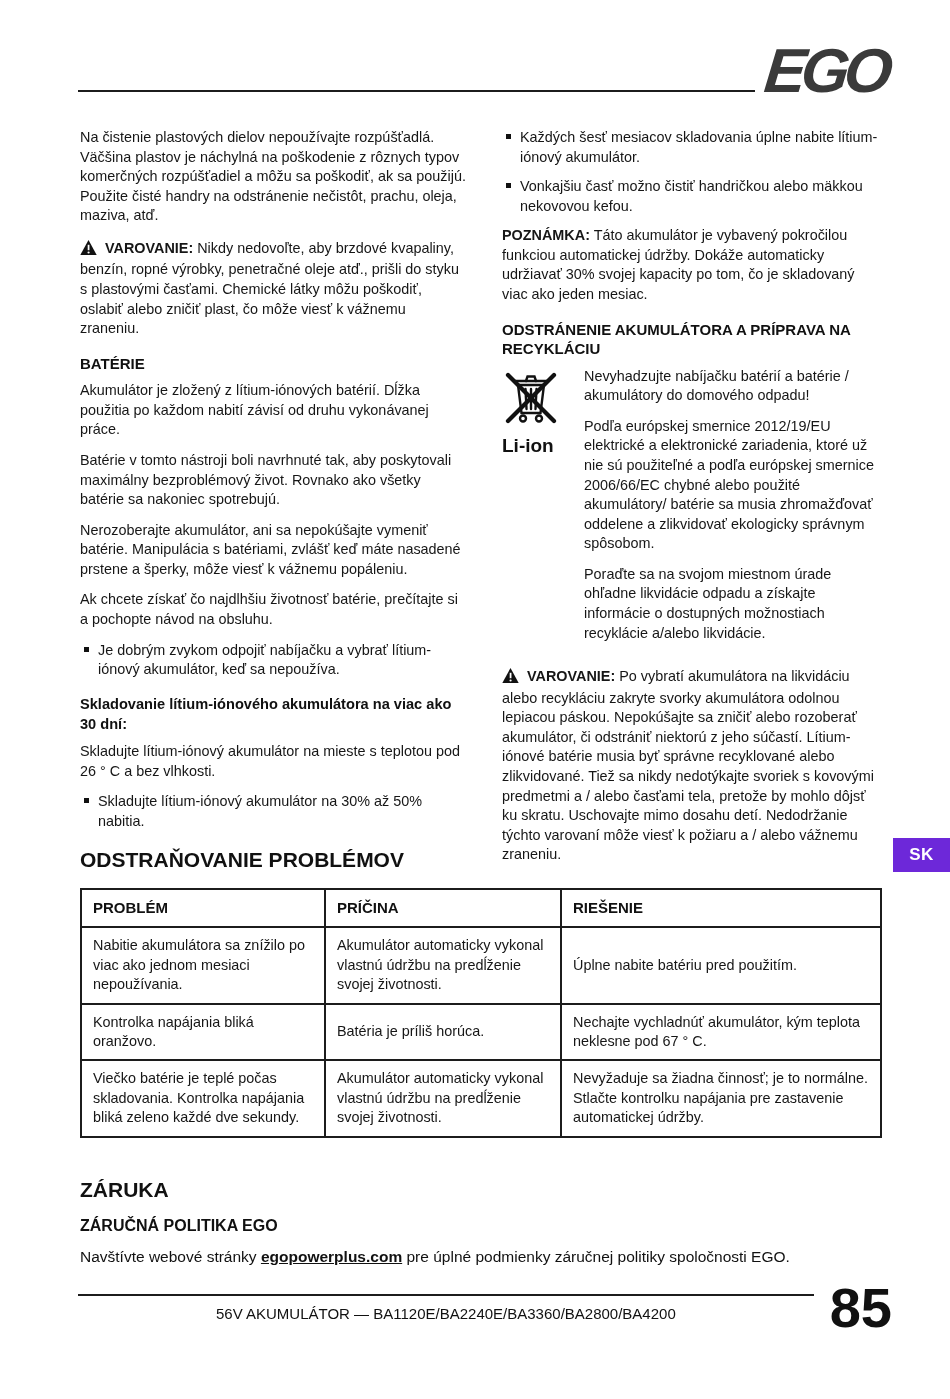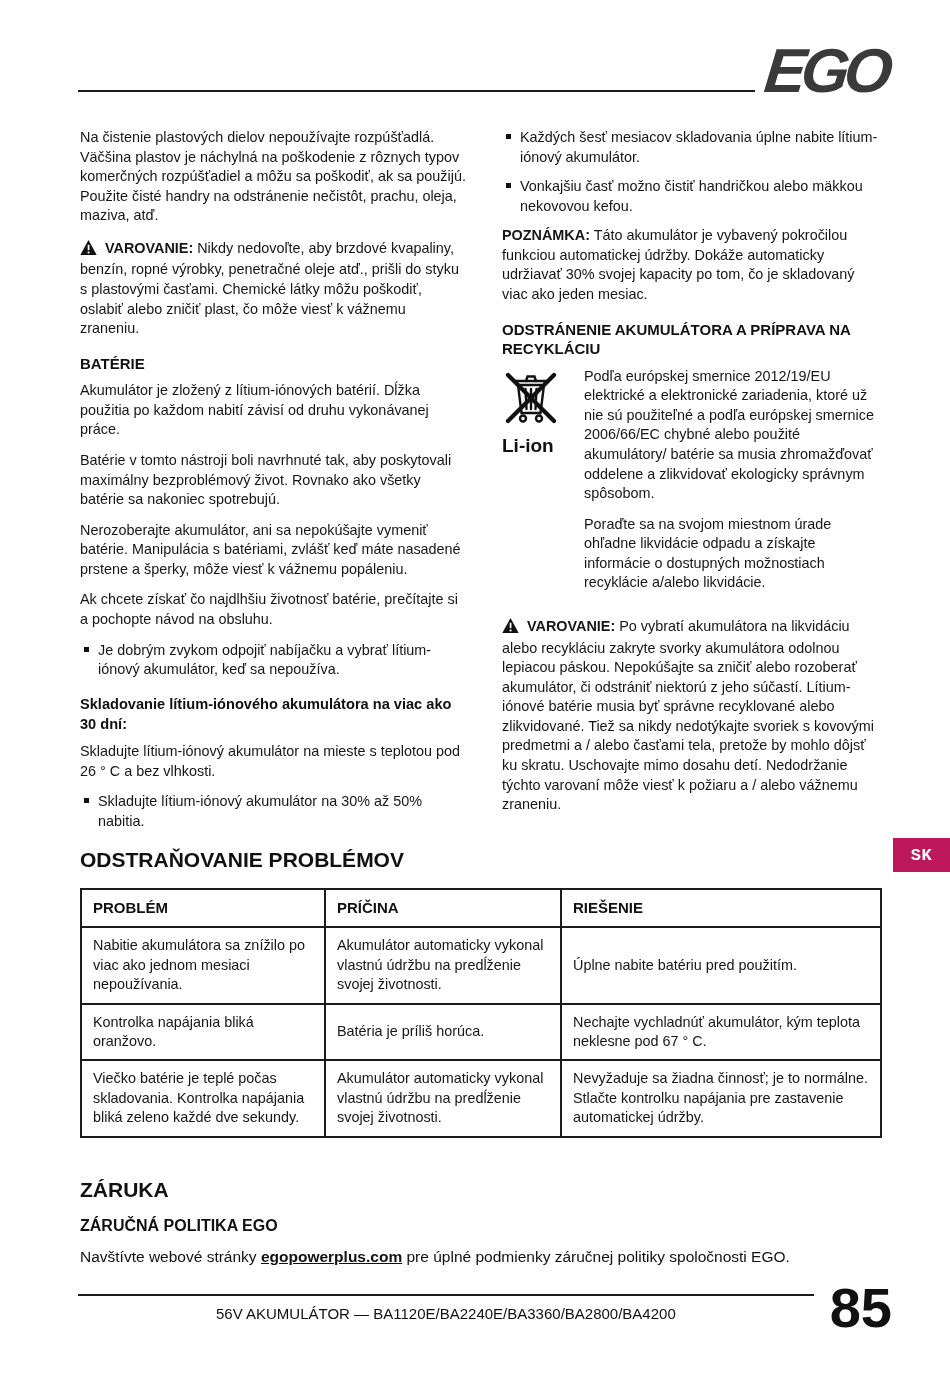--- a/index.html
+++ b/index.html
@@ -58,22 +58,22 @@
   
   .warranty { position:absolute; left:80px; right:68px; top:1178px; }
   .warranty h2 { font-size:21px; color:#111; margin-bottom:15px; }
   .warranty h4 { font-size:16px; color:#111; margin-bottom:11px; }
   .warranty-text { font-size:15.5px; line-height:1.4; color:#111; }
   .site-link { font-weight:bold; text-decoration:underline; color:#111; cursor:pointer; }
 
   
   .sk-badge {
     position:absolute; right:0; top:838px; width:57px; height:34px;
-    background:#be185d; color:#fff; font-weight:bold; font-size:17px;
-    display:flex; align-items:center; justify-content:center; letter-spacing:0.5px;font-family:Liberation Mono, monospace;
+    background:#6d28d9; color:#fff; font-weight:bold; font-size:17px;
+    display:flex; align-items:center; justify-content:center; letter-spacing:0.5px;
   }
 
   
   .footer { position:absolute; left:78px; right:58px; top:1294px; display:flex; align-items:flex-start; }
   .footer-main { flex:1; }
   .footer-rule { height:2px; background:#1c1c1c; }
   .footer-text { text-align:center; margin-top:9px; font-size:15px; color:#111; }
   .page-num { font-size:56px; font-weight:bold; line-height:0.92; margin-left:16px; margin-top:-12px; color:#111; }
 </style>
 </head>
@@ -154,20 +154,21 @@
               </g>
               <g stroke="#111" stroke-width="4.2" stroke-linecap="round">
                 <line x1="6" y1="6" x2="52" y2="52"></line>
                 <line x1="52" y1="6" x2="6" y2="52"></line>
               </g>
             </svg>
           </span>
           <div class="liion-label">Li-ion</div>
         </div>
         <div class="liion-text">
+          <p>Nevyhadzujte nabíjačku batérií a batérie / akumulátory do domového odpadu!</p>
           <p>Podľa európskej smernice 2012/19/EU elektrické a elektronické zariadenia, ktoré už nie sú použiteľné a podľa európskej smernice 2006/66/EC chybné alebo použité akumulátory/ batérie sa musia zhromažďovať oddelene a zlikvidovať ekologicky správnym spôsobom.</p>
           <p>Poraďte sa na svojom miestnom úrade ohľadne likvidácie odpadu a získajte informácie o dostupných možnostiach recyklácie a/alebo likvidácie.</p>
         </div>
       </div>
 
       <p class="warning">
         <span class="wicon"><svg width="17" height="15" viewBox="0 0 24 22">
               <path d="M12 0 L24 22 H0 Z" fill="#111"></path>
               <rect x="10.8" y="7" width="2.6" height="8" fill="#fff"></rect>
               <circle cx="12.1" cy="18.3" r="1.6" fill="#fff"></circle>

